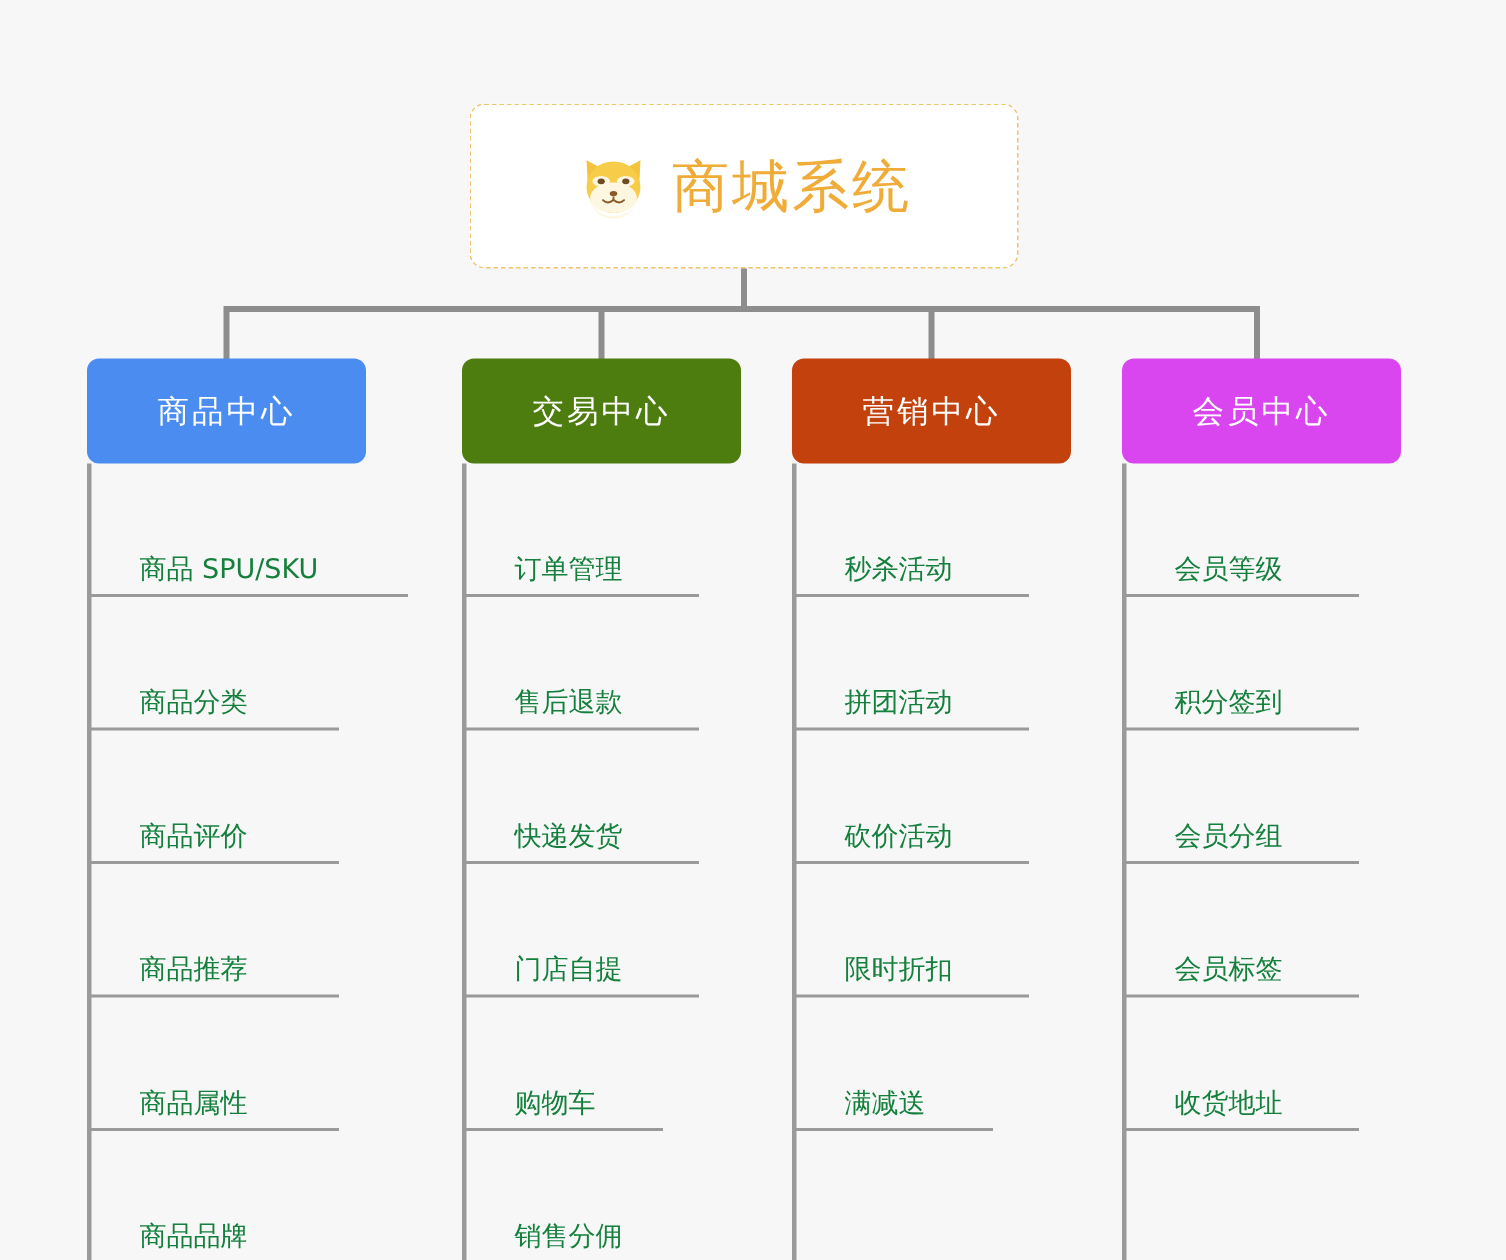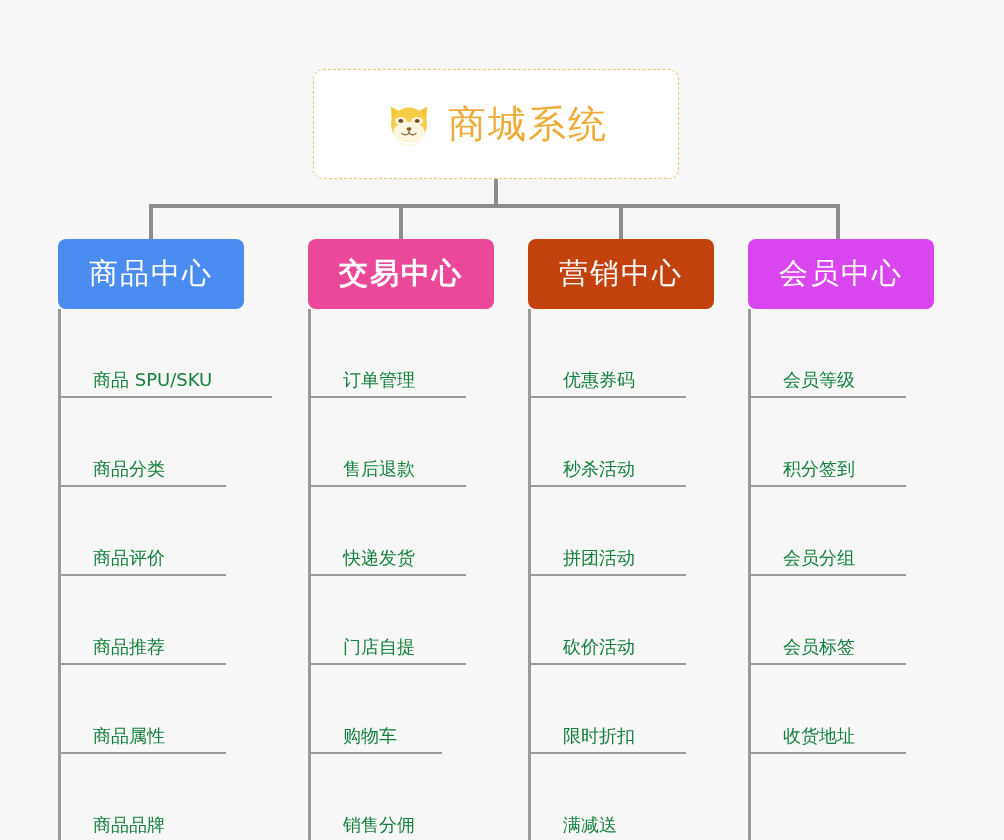--- a/index.html
+++ b/index.html
@@ -68,21 +68,21 @@
     top: 203px;
   }
   .cat-header {
     box-sizing: border-box;
     height: 70px;
     border-radius: 8px;
     display: flex;
     align-items: center;
     justify-content: center;
     color: #ffffff;
-    font-size: 29px;
+    font-size: 21px;
     letter-spacing: 2px;
     font-family: "DejaVu Sans", "Liberation Sans", sans-serif;
   }
 
   
   .trunk {
     position: absolute;
     left: 0;
     top: 70px;
     width: 3px;
@@ -185,21 +185,21 @@
             <div class="leaf-underline" style="width: 168px; background: rgb(154, 154, 154);"></div>
             <span class="leaf-label">商品属性</span>
           </div>
           <div class="leaf">
             <div class="leaf-underline" style="width: 168px; background: rgb(154, 154, 154);"></div>
             <span class="leaf-label">商品品牌</span>
           </div>
         </div>
       </div>
       <div class="column" style="left: 308px; width: 186px;">
-        <div class="cat-header" style="background: #ec4899; width: 186px; font-weight: bold;">
+        <div class="cat-header" style="background: #4d7c0f; width: 186px;">
           <span>交易中心</span>
         </div>
         <div class="trunk" style="height: 534px; background: rgb(154, 154, 154);"></div>
         <div class="leaves">
           <div class="leaf">
             <div class="leaf-underline" style="width: 158px; background: rgb(154, 154, 154);"></div>
             <span class="leaf-label">订单管理</span>
           </div>
           <div class="leaf">
             <div class="leaf-underline" style="width: 158px; background: rgb(154, 154, 154);"></div>
@@ -224,24 +224,20 @@
         </div>
       </div>
       <div class="column" style="left: 528px; width: 186px;">
         <div class="cat-header" style="background: #c2410c; width: 186px;">
           <span>营销中心</span>
         </div>
         <div class="trunk" style="height: 534px; background: rgb(154, 154, 154);"></div>
         <div class="leaves">
           <div class="leaf">
             <div class="leaf-underline" style="width: 158px; background: rgb(154, 154, 154);"></div>
-            <span class="leaf-label">优惠券码</span>
-          </div>
-          <div class="leaf">
-            <div class="leaf-underline" style="width: 158px; background: rgb(154, 154, 154);"></div>
             <span class="leaf-label">秒杀活动</span>
           </div>
           <div class="leaf">
             <div class="leaf-underline" style="width: 158px; background: rgb(154, 154, 154);"></div>
             <span class="leaf-label">拼团活动</span>
           </div>
           <div class="leaf">
             <div class="leaf-underline" style="width: 158px; background: rgb(154, 154, 154);"></div>
             <span class="leaf-label">砍价活动</span>
           </div>

